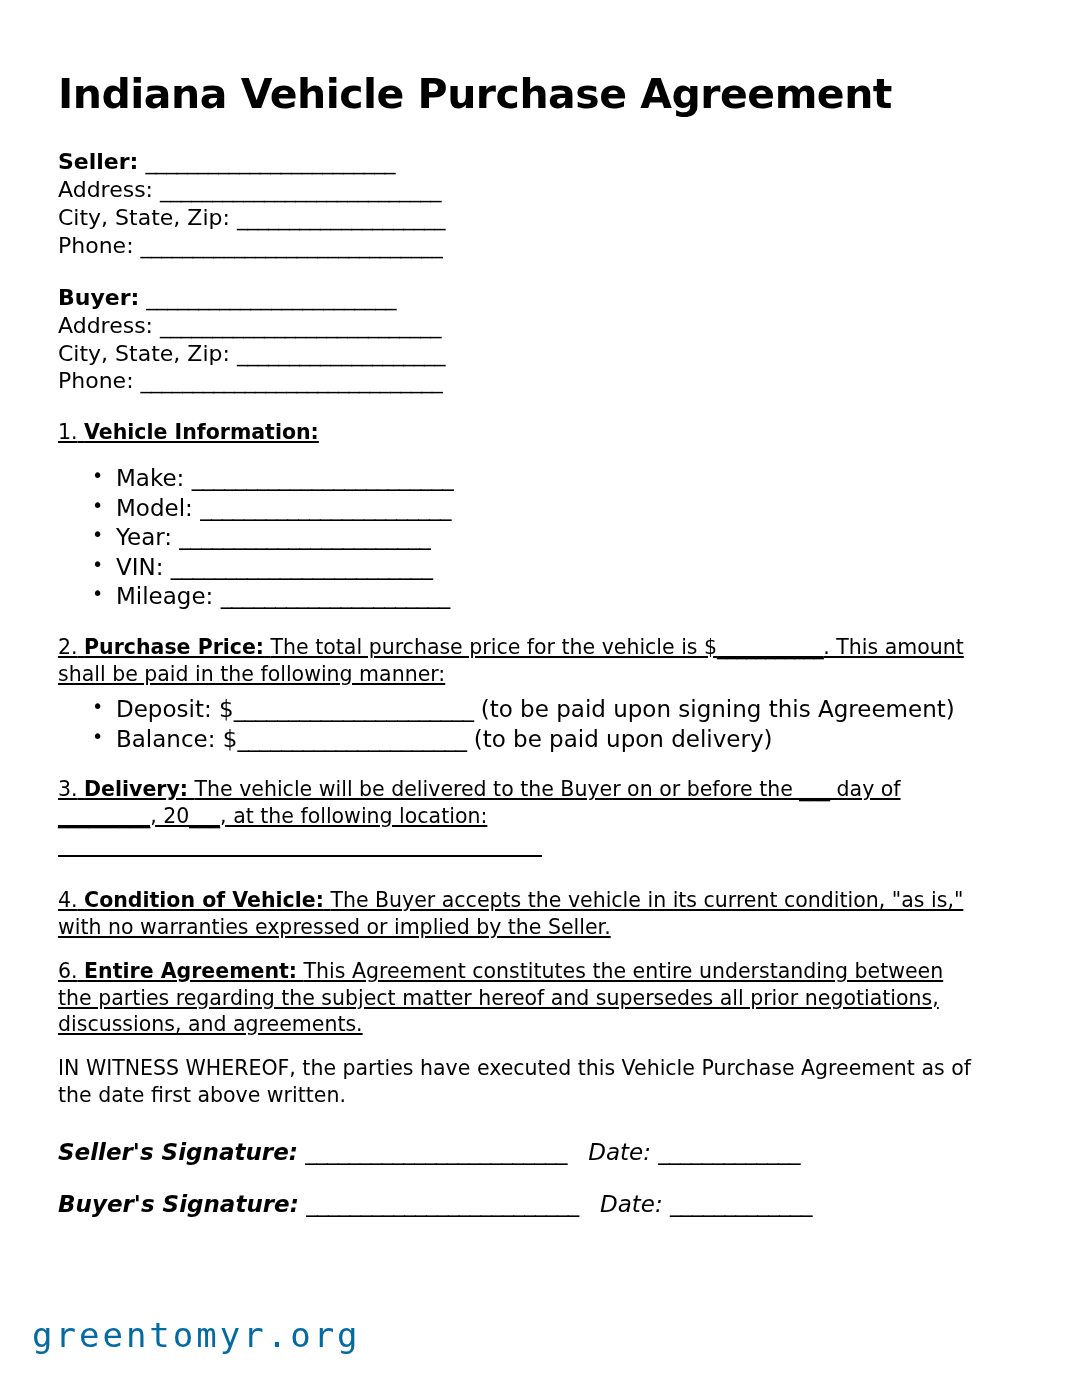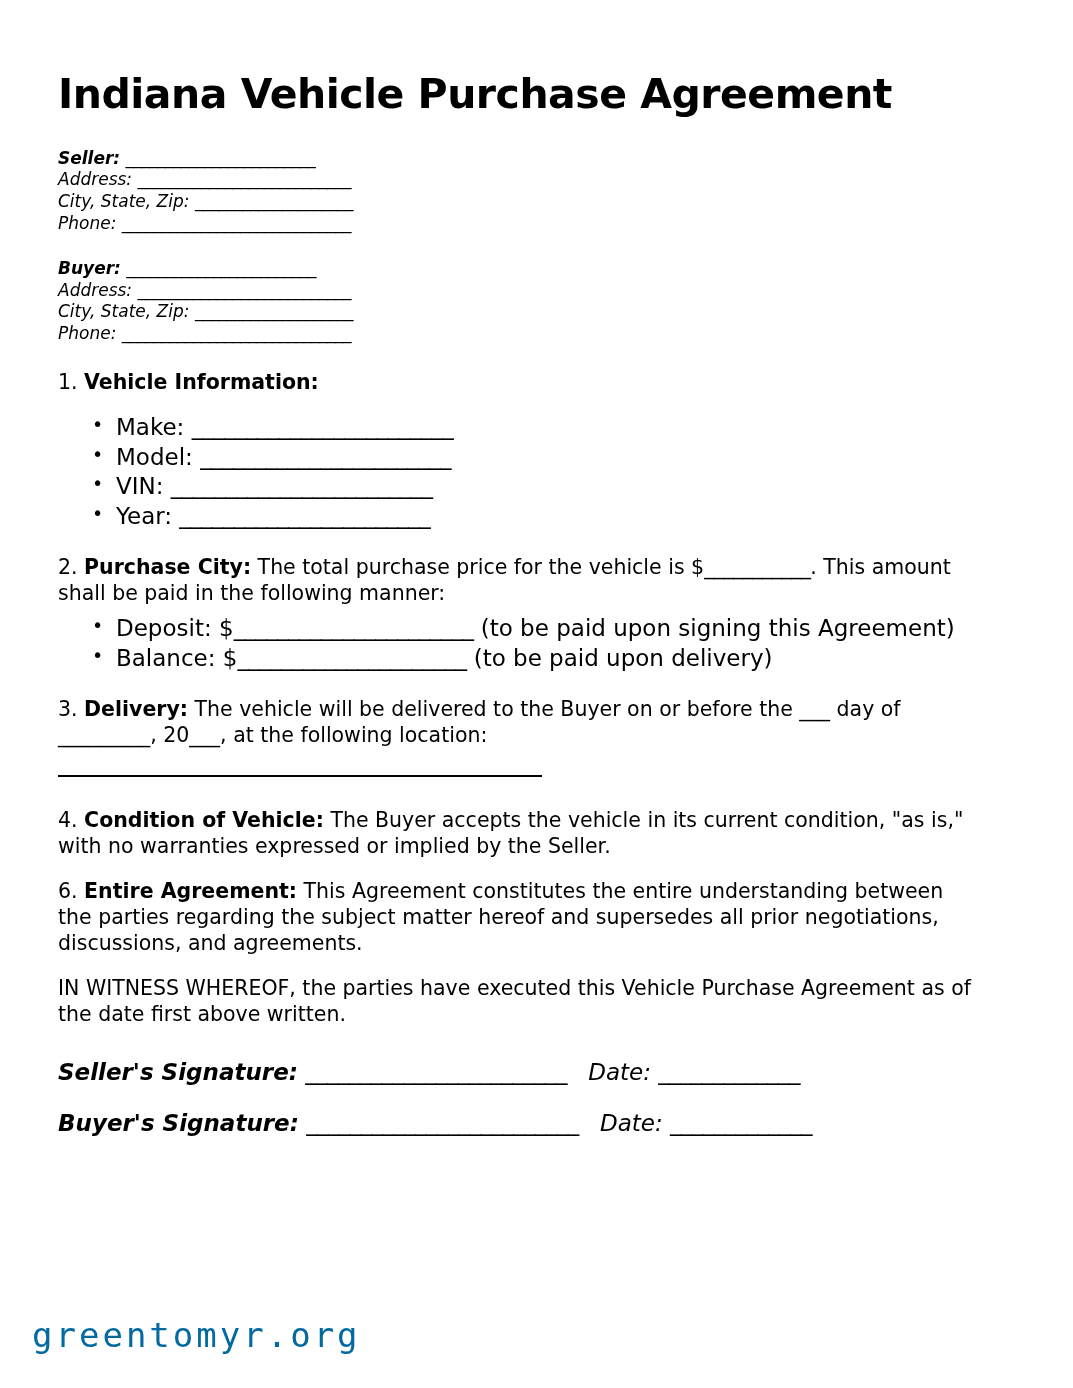--- a/index.html
+++ b/index.html
@@ -30,32 +30,32 @@
     margin: 14px 0 30px 0;
     line-height: 1.12;
   }
   p.para {
     font-size: 20.5px;
     line-height: 1.29;
     margin: 0 0 24px 0;
     max-width: 948px;
   }
   .party-block {
-    font-size: 17px;
+    font-size: 22px;
     line-height: 1.27;
     margin: 0 0 24px 0;
-    font-style: italic;
   }
   .party-block .row { white-space: nowrap; }
   .bold { font-weight: bold; }
   .section-head {
     font-size: 20.5px;
     line-height: 1.29;
     margin: 0 0 18px 0;
     max-width: 948px;
+    text-decoration: underline;
   }
   .section-head.tight { margin-bottom: 8px; }
   ul.blanks {
     list-style: none;
     margin: 0 0 22px 0;
     padding: 0 0 0 34px;
     font-size: 23px;
     line-height: 1.29;
   }
   ul.blanks li {
@@ -120,25 +120,26 @@
     <div class="row"><span>Address:</span> <span class="ul-fill">___________________________</span></div>
     <div class="row"><span>City, State, Zip:</span> <span class="ul-fill">____________________</span></div>
     <div class="row"><span>Phone:</span> <span class="ul-fill">_____________________________</span></div>
   </div>
 
   <div class="section-head"><span>1.</span> <span class="bold">Vehicle Information:</span></div>
 
   <ul class="blanks">
     <li><span>Make:</span> <span class="ul-fill">________________________</span></li>
     <li><span>Model:</span> <span class="ul-fill">_______________________</span></li>
+    <li><span>Year:</span> <span class="ul-fill">_______________________</span></li>
     <li><span>VIN:</span> <span class="ul-fill">________________________</span></li>
-    <li><span>Year:</span> <span class="ul-fill">_______________________</span></li>
+    <li><span>Mileage:</span> <span class="ul-fill">_____________________</span></li>
   </ul>
 
-  <div class="section-head tight"><span>2.</span> <span class="bold">Purchase City:</span> <span>The total purchase price for the vehicle is $</span><span class="ul-fill">___________</span><span>. This amount shall be paid in the following manner:</span></div>
+  <div class="section-head tight"><span>2.</span> <span class="bold">Purchase Price:</span> <span>The total purchase price for the vehicle is $</span><span class="ul-fill">___________</span><span>. This amount shall be paid in the following manner:</span></div>
 
   <ul class="blanks">
     <li><span>Deposit: $</span><span class="ul-fill">______________________</span> <span>(to be paid upon signing this Agreement)</span></li>
     <li><span>Balance: $</span><span class="ul-fill">_____________________</span> <span>(to be paid upon delivery)</span></li>
   </ul>
 
   <div class="section-head tight"><span>3.</span> <span class="bold">Delivery:</span> <span>The vehicle will be delivered to the Buyer on or before the ___ day of _________, 20___, at the following location:</span></div>
 
   <div class="standalone-rule"></div>
 

